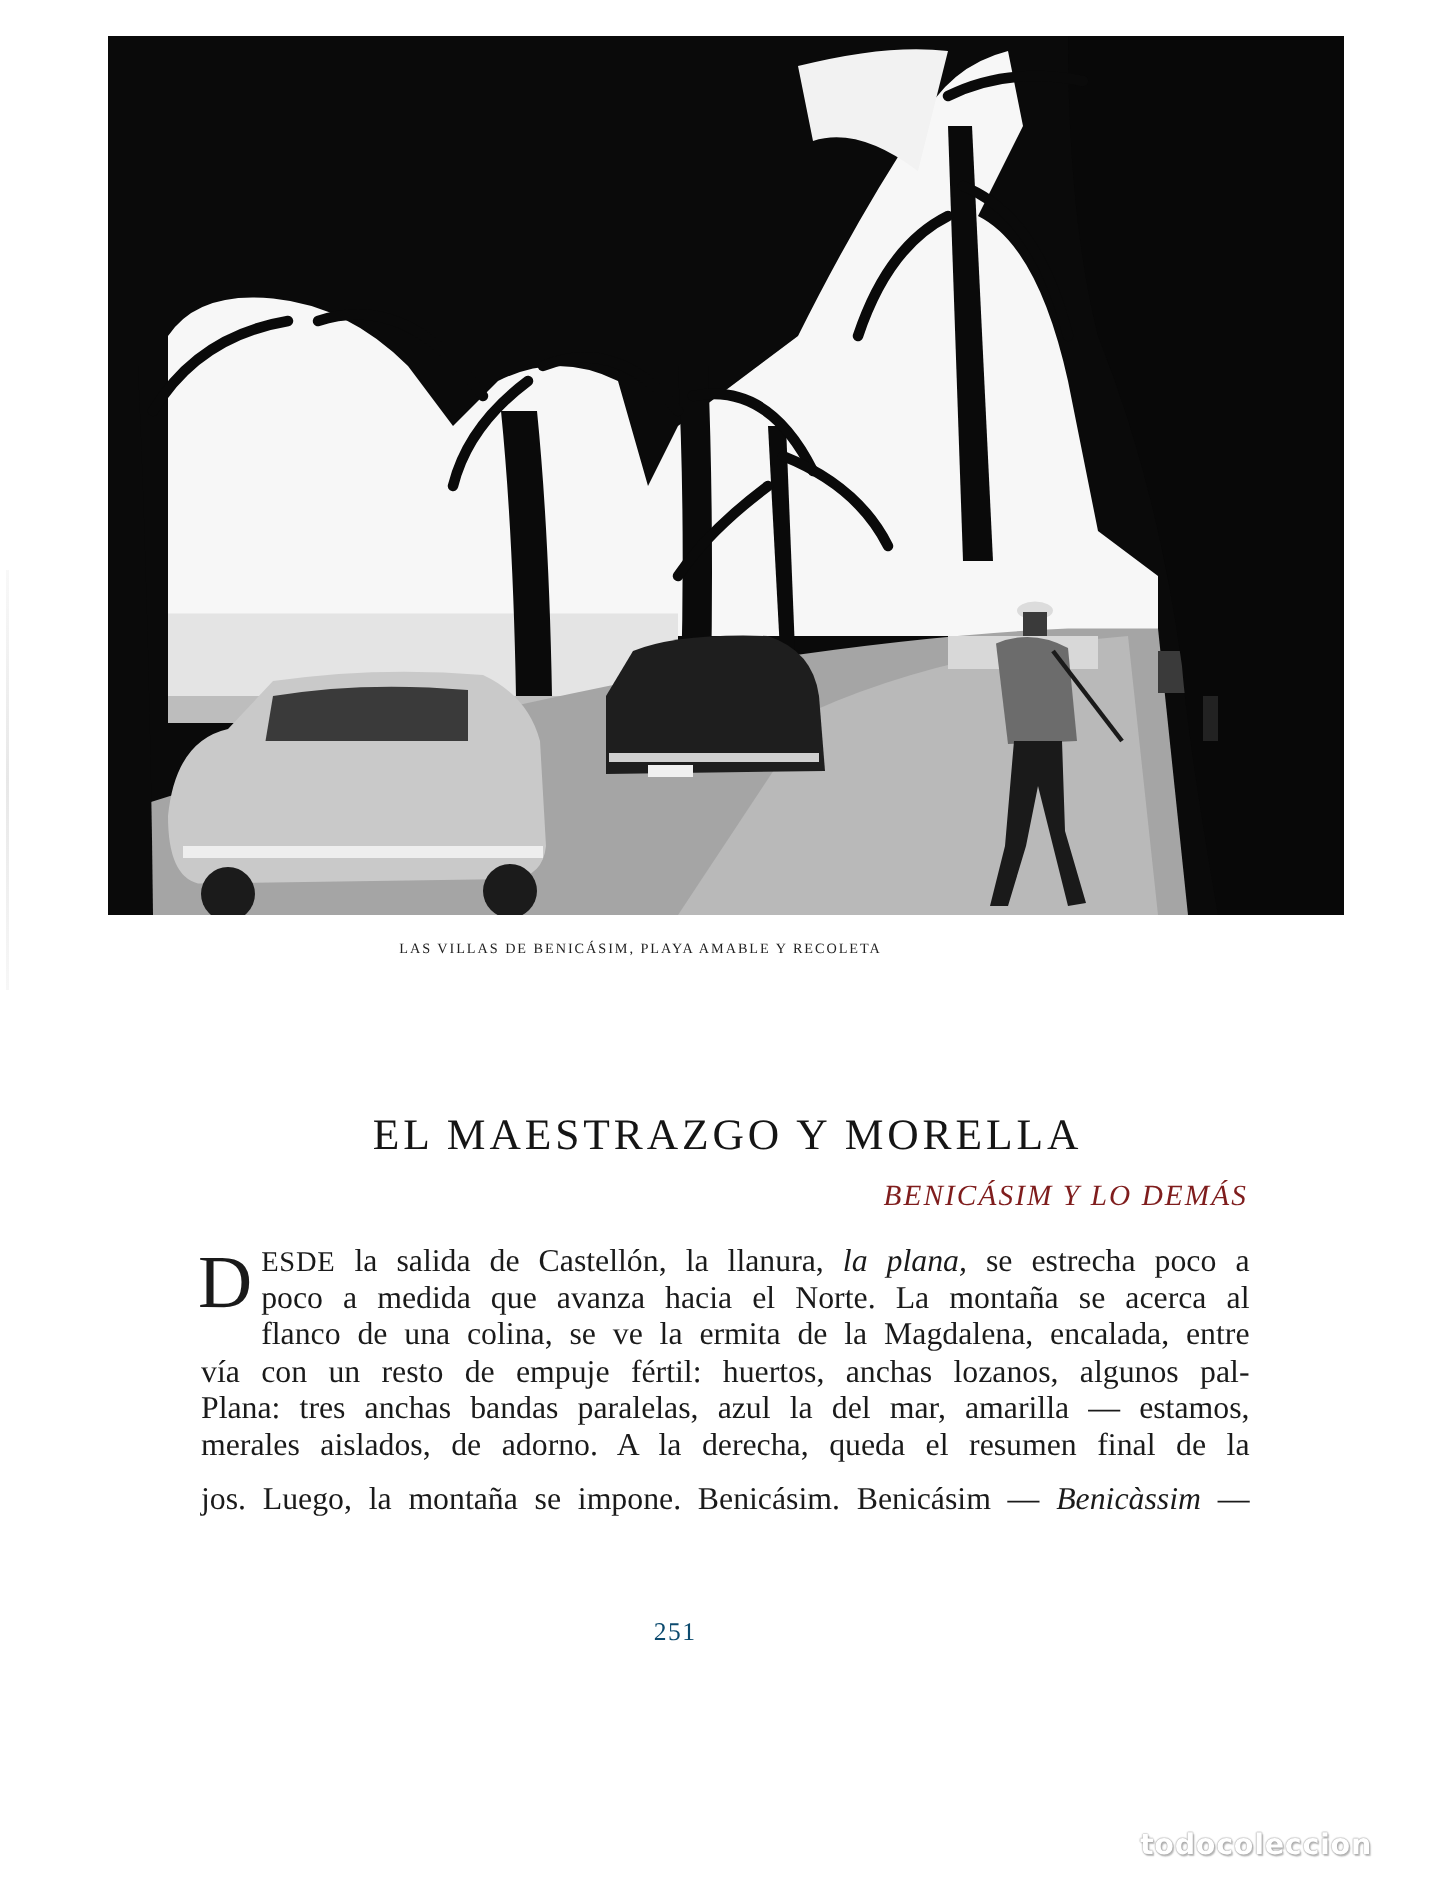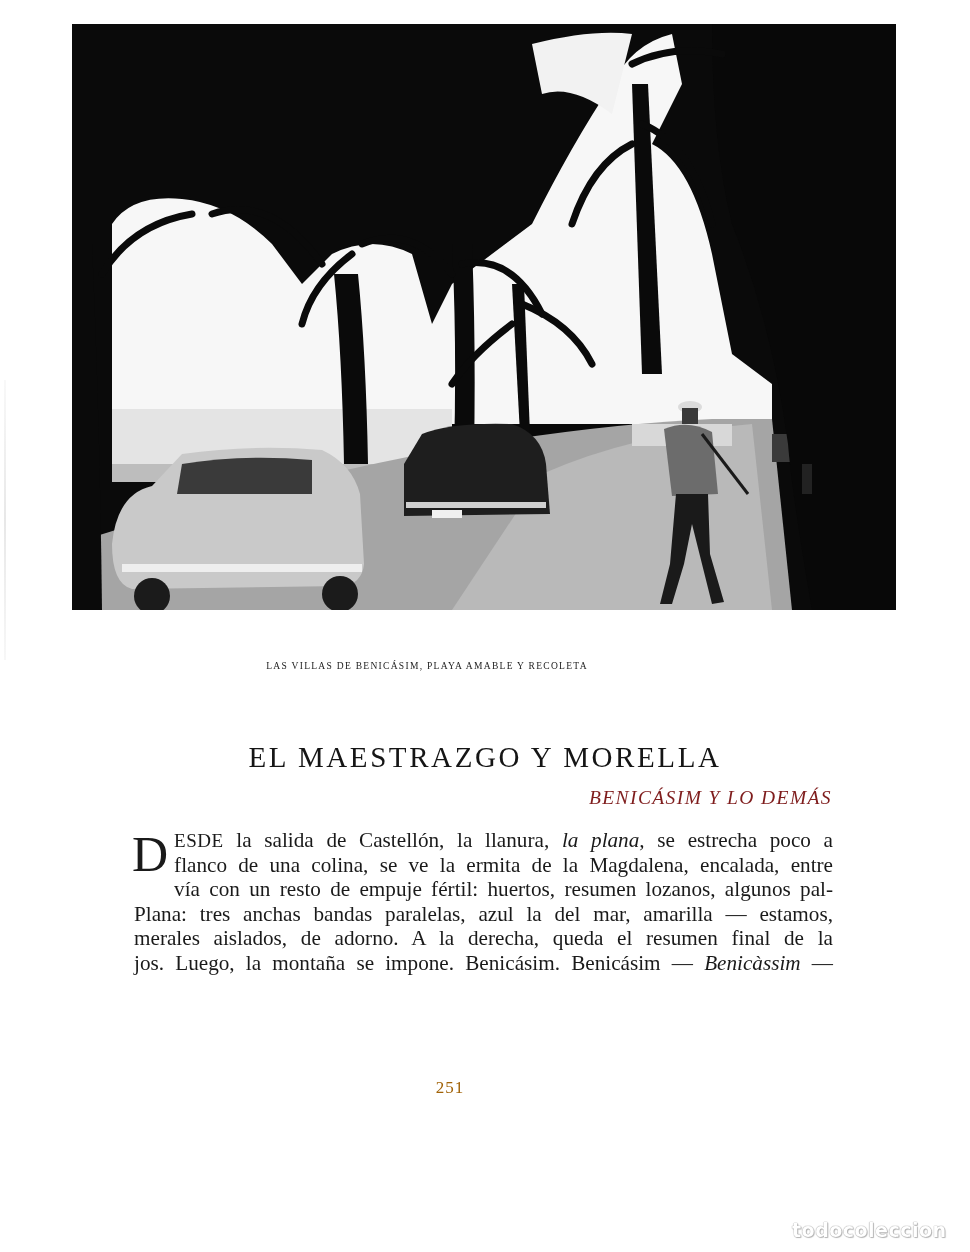--- a/index.html
+++ b/index.html
@@ -7,48 +7,48 @@
     width: 970px; height: 1252px; background: #ffffff; position: relative; overflow: hidden;
     font-family: "Liberation Serif", "DejaVu Serif", serif; color: #1a1a1a;
   }
   .photo {
     position: absolute; left: 72px; top: 24px; width: 824px; height: 586px;
     background: #0b0b0b; overflow: hidden;
   }
   .photo svg { display: block; width: 100%; height: 100%; }
   .caption {
     position: absolute; left: 0; width: 854px; top: 628px; text-align: center;
-    font-size: 9.5px; letter-spacing: 1.3px; color: #222; text-transform: uppercase; margin-top: 33px;
+    font-size: 9.5px; letter-spacing: 1.3px; color: #222; text-transform: uppercase;
   }
   .title {
     position: absolute; left: 0; width: 970px; top: 722px; text-align: center;
     font-size: 29px; letter-spacing: 2.6px; color: #151515; font-weight: normal;
   }
   .subtitle {
     position: absolute; right: 138px; top: 787px;
     font-size: 19.5px; font-style: italic; letter-spacing: 1.4px; color: #7f1d1d;
   }
   .body-text {
     position: absolute; left: 134px; top: 828px; width: 699px;
     font-size: 21.2px; line-height: 24.5px; color: #1a1a1a;
   }
   .line { display: block; white-space: nowrap; text-align: justify; text-align-last: justify; height: 24.5px; }
-  .line.last { text-align-last: justify; }
+  .line.last { text-align-last: justify; margin-top: 12px; }
   .dropcap {
     float: left; font-size: 50px; line-height: 44px; margin: 4px 6px 0 -2px; height: 46px;
   }
   .indent { padding-left: 30px; }
   .smallcaps { font-variant: small-caps; font-size: 19px; letter-spacing: 0.5px; }
   .it { font-style: italic; }
   .page-number {
     position: absolute; left: 0; width: 900px; top: 1078px; text-align: center;
-    font-size: 17px; letter-spacing: 1px; color: #a16207;
+    font-size: 17px; letter-spacing: 1px; color: #0c4a6e;
   }
   .watermark {
-    position: absolute; left: 792px; top: 1219px; font-family: "DejaVu Sans", sans-serif;
+    position: absolute; left: 760px; top: 1219px; font-family: "DejaVu Sans", sans-serif;
     font-size: 19px; font-weight: bold; color: #ffffff; letter-spacing: 0.5px;
     text-shadow: 0 0 1px #9a9a9a, 0 0 1px #9a9a9a, 1px 1px 1px #bbbbbb;
   }
   .scan-edge {
     position: absolute; left: 4px; top: 380px; width: 2px; height: 280px;
     background: linear-gradient(#f4f4f4, #d8d8d8, #f2f2f2); opacity: 0.6;
   }
 </style>
 </head>
 <body>
@@ -114,22 +114,23 @@
 
 <div class="caption">Las villas de Benicásim, playa amable y recoleta</div>
 
 <h1 class="title">EL MAESTRAZGO Y MORELLA</h1>
 
 <div class="subtitle">BENICÁSIM Y LO DEMÁS</div>
 
 <div class="body-text">
   <span class="dropcap">D</span>
   <span class="line"><span class="smallcaps">ESDE</span><span> la salida de Castellón, la llanura, </span><span class="it">la plana,</span><span> se estrecha poco a</span></span>
+  <span class="line indent"><span>poco a medida que avanza hacia el Norte. La montaña se acerca al</span></span>
   <span class="line">flanco de una colina, se ve la ermita de la Magdalena, encalada, entre</span>
-  <span class="line">vía con un resto de empuje fértil: huertos, resumen lozanos, algunos pal-</span>
+  <span class="line">vía con un resto de empuje fértil: huertos, anchas lozanos, algunos pal-</span>
   <span class="line">Plana: tres anchas bandas paralelas, azul la del mar, amarilla — estamos,</span>
   <span class="line">merales aislados, de adorno. A la derecha, queda el resumen final de la</span>
   <span class="line last"><span>jos. Luego, la montaña se impone. Benicásim. Benicásim — </span><span class="it">Benicàssim</span><span> —</span></span>
 </div>
 
 <div class="page-number">251</div>
 
 <div class="watermark">todocoleccion</div>
 
 </body></html>

